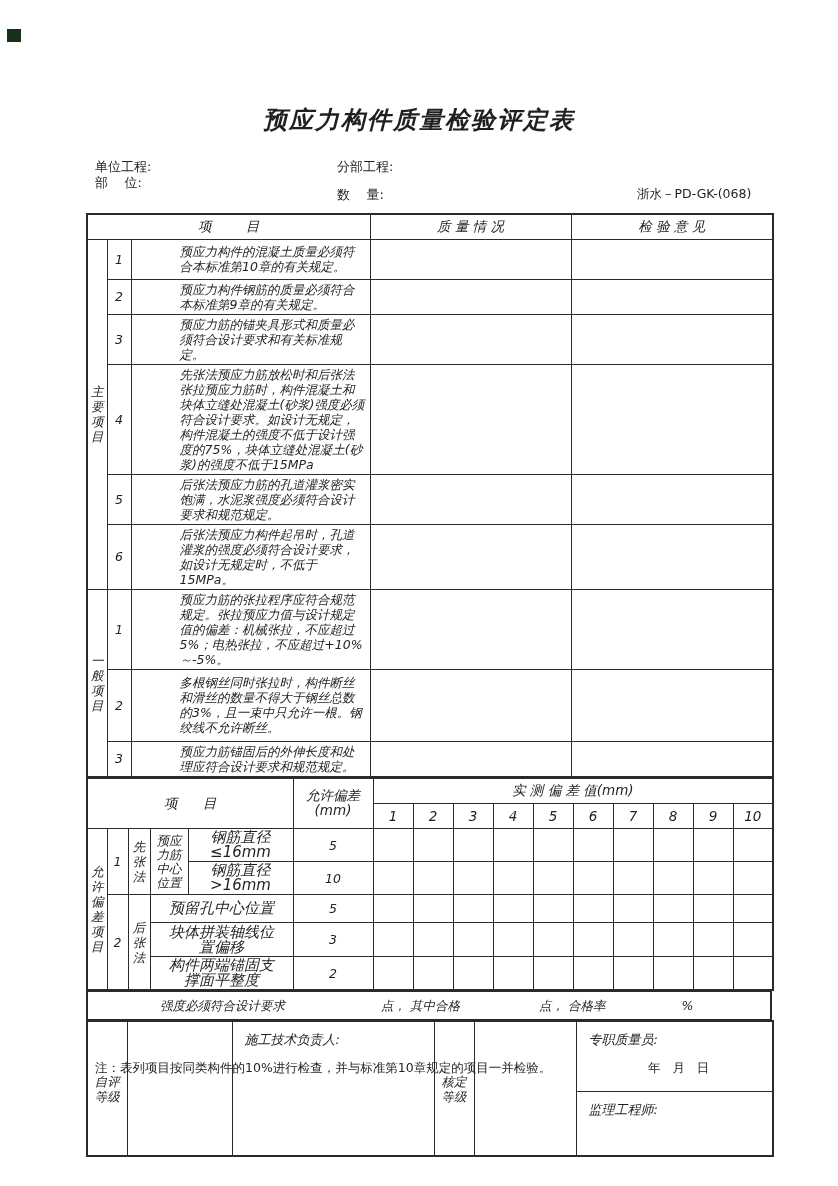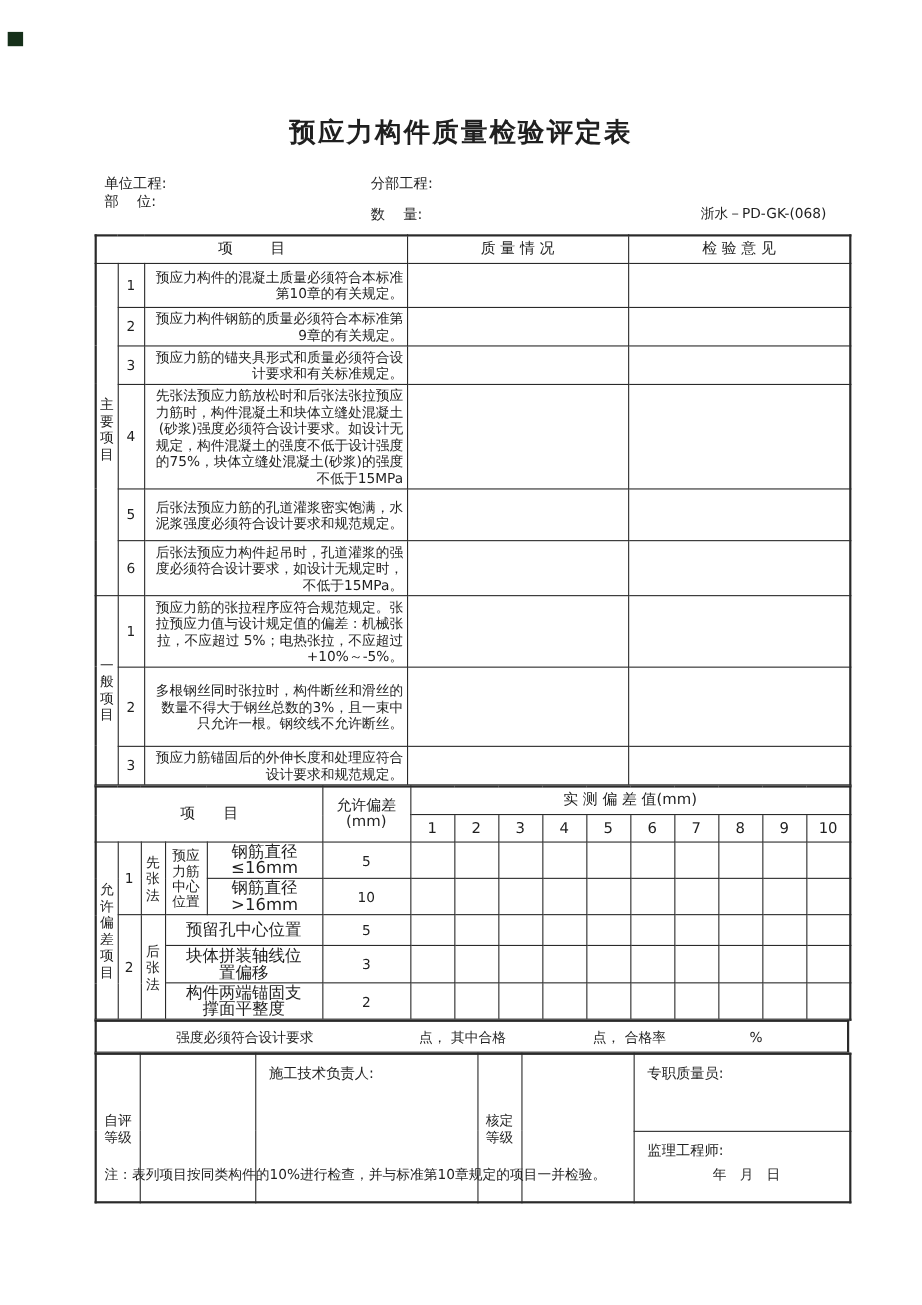--- a/index.html
+++ b/index.html
@@ -3,39 +3,39 @@
 <meta charset="utf-8">
 <style>
   html,body{margin:0;padding:0;}
   body{
     width:838px;height:1186px;position:relative;background:#ffffff;
     font-family:"DejaVu Sans","Liberation Sans",sans-serif;
     color:#1f1f1f;
   }
   .corner-mark{position:absolute;left:7px;top:29px;width:14px;height:13px;background:#16301a;}
   .title{position:absolute;top:104px;left:0;width:100%;text-align:center;
-    font-size:24px;font-weight:bold;letter-spacing:2px;}
+    font-size:24px;font-weight:bold;letter-spacing:2px;font-style:italic;}
   .fld{position:absolute;font-size:13px;white-space:pre;}
   .fld-unit{top:158px;left:95px;}
   .fld-division{top:158px;left:337px;}
   .fld-part{top:174px;left:95px;}
   .fld-qty{top:186px;left:337px;}
   .fld-code{top:186px;left:637px;font-size:12.5px;}
-  .tables{position:absolute;top:213px;left:86px;width:560px;}
+  .tables{position:absolute;top:213px;left:86px;width:560px;font-style:italic;}
   table{border-collapse:collapse;table-layout:fixed;width:686px;background:#fff;}
   table + table{margin-top:-1px;}
   td{border:1px solid #2a2a2a;font-size:12.5px;line-height:15px;
      padding:2px 3px;vertical-align:middle;overflow:hidden;}
   table{border:2px solid #2a2a2a;}
   .hdr td{text-align:center;font-size:13.5px;white-space:pre;}
   .cat{text-align:center;padding:0;}
   .vlabel{display:inline-block;width:14px;word-break:break-all;line-height:15px;text-align:center;}
   .v2{display:inline-block;width:28px;word-break:break-all;line-height:15px;text-align:center;}
   .no{text-align:center;}
-  .desc{text-align:right;font-size:12.5px;letter-spacing:0;}
+  .desc{text-align:left;font-size:12.5px;letter-spacing:0;padding-left:48px;}
   .dlabel{text-align:center;font-size:15px;padding:1px 2px;}
   .wrapnarrow{display:inline-block;width:27px;word-break:break-all;line-height:14px;}
   .wrap2{display:inline-block;max-width:118px;line-height:15px;}
   .val{text-align:center;}
   .mcol{text-align:center;}
   .summary-cell{padding-left:72px;font-size:12.5px;}
   .summary-cell span{display:inline-block;}
   .gap1{margin-right:92px;} .gap2{margin-right:75px;} .gap3{margin-right:72px;}
   .sign-top{vertical-align:top;padding:10px 4px 2px 12px;font-size:13px;}
   .note{position:absolute;top:1060px;left:95px;font-size:12.5px;}

